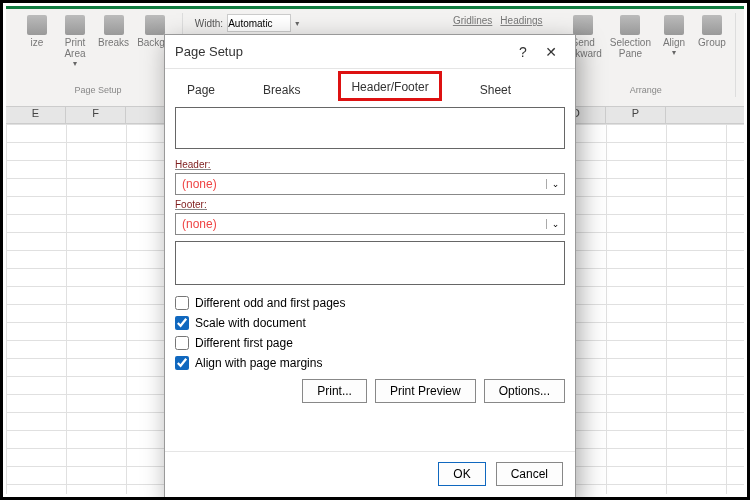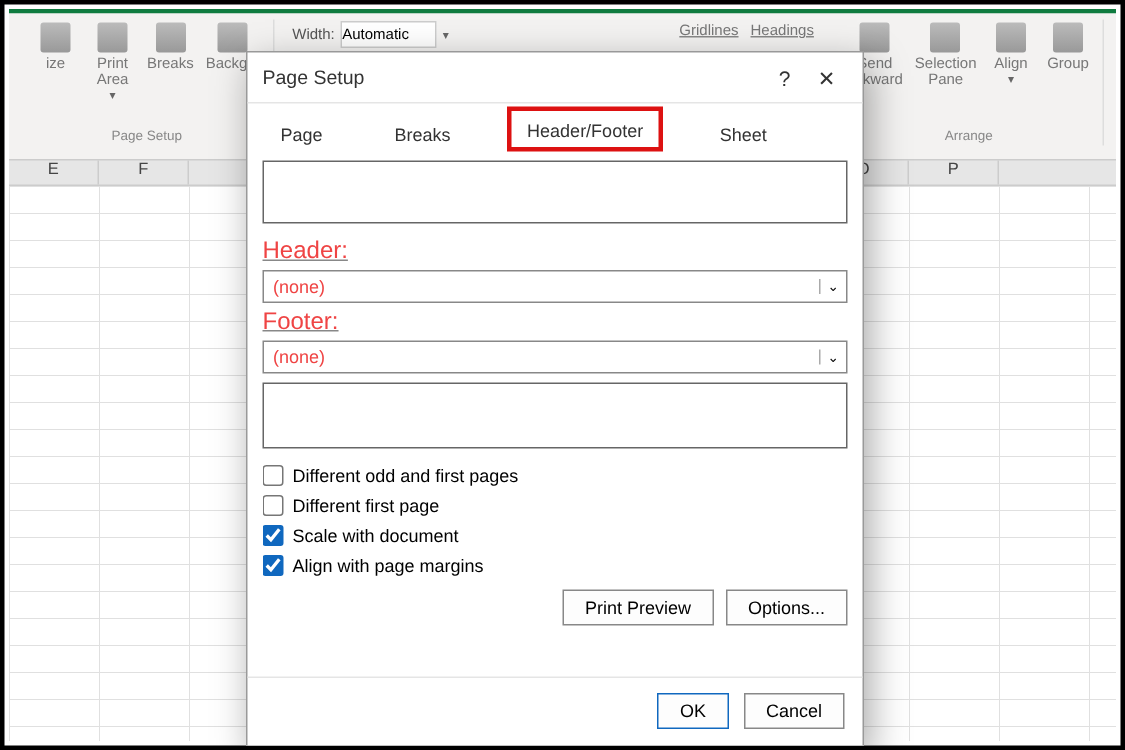--- a/index.html
+++ b/index.html
@@ -23,21 +23,21 @@
   .dialog { position: absolute; top: 28px; left: 158px; width: 412px; height: 465px; background: #fff; border: 1px solid #999; box-shadow: 4px 8px 24px rgba(0,0,0,.35); display: flex; flex-direction: column; font-size: 12px; }
   .dlg-title { display: flex; align-items: center; height: 34px; padding: 0 10px; border-bottom: 1px solid #e5e5e5; }
   .dlg-title span { flex: 1; font-size: 13px; color: #333; }
   .tbtn { width: 28px; height: 28px; display: flex; align-items: center; justify-content: center; color: #333; cursor: pointer; font-size: 14px; }
   .tabs { display: flex; gap: 28px; height: 32px; align-items: flex-end; padding: 0 12px; }
   .tab { padding: 6px 10px 4px 10px; font-size: 12px; color: #333; cursor: pointer; }
   .tab.active {  }
   .tabwrap-hl { border: 3px solid #d11; padding: 0; }
   .content { flex: 1; padding: 6px 10px 0 10px; display: flex; flex-direction: column; }
   .previewbox { height: 42px; border: 1px solid #666; margin-bottom: 6px; }
-  .lbl { font-size: 16px; margin: 4px 0 3px 0; color: #ef4444; }
+  .lbl { font-size: 10px; margin: 4px 0 3px 0; color: #7f1d1d; text-decoration: underline; }
   .combo { display: flex; height: 22px; border: 1px solid #888; align-items: center; }
   .combo span { flex: 1; padding: 0 6px; color: #ef4444; }
   .combo .dd { width: 18px; text-align: center; border-left: 1px solid #aaa; cursor: pointer; font-size: 9px; }
   .custom-row { display: flex; gap: 12px; justify-content: center; margin: 14px 0 12px 0; }
   .cbtn { padding: 5px 12px; border: 1px solid #888; background: #fdfdfd; font-size: 12px; cursor: pointer; }
   .custom-hl { border: 3px solid #d11; padding: 4px; display: flex; gap: 10px; }
   .previewbox2 { height: 44px; border: 1px solid #666; margin: 6px 0 8px 0; }
   .chk { display: flex; align-items: center; gap: 6px; margin: 3px 0; font-size: 12px; }
   .chk input { width: 14px; height: 14px; accent-color: #1068bf; }
   .btnrow { display: flex; gap: 8px; justify-content: flex-end; margin-top: 6px; }
@@ -166,33 +166,34 @@
           <span>(none)</span>
           <div class="dd">⌄</div>
         </div>
         <div class="previewbox2"></div>
 
         <label class="chk">
             <input type="checkbox" style="">
             <span>Different odd and first pages</span>
           </label>
         <label class="chk">
+            <input type="checkbox" checked="" style="">
+            <span>Scale with document</span>
+          </label>
+        <label class="chk">
             <input type="checkbox" style="">
             <span>Different first page</span>
           </label>
         <label class="chk">
             <input type="checkbox" checked="" style="">
-            <span>Scale with document</span>
-          </label>
-        <label class="chk">
-            <input type="checkbox" checked="" style="">
             <span>Align with page margins</span>
           </label>
 
         <div class="btnrow">
+          <button class="obtn">Print...</button>
           <button class="obtn">Print Preview</button>
           <button class="obtn">Options...</button>
         </div>
       </div>
       <div class="footer">
         <button class="obtn primary">OK</button>
         <button class="obtn">Cancel</button>
       </div>
     </div>
   </div>

